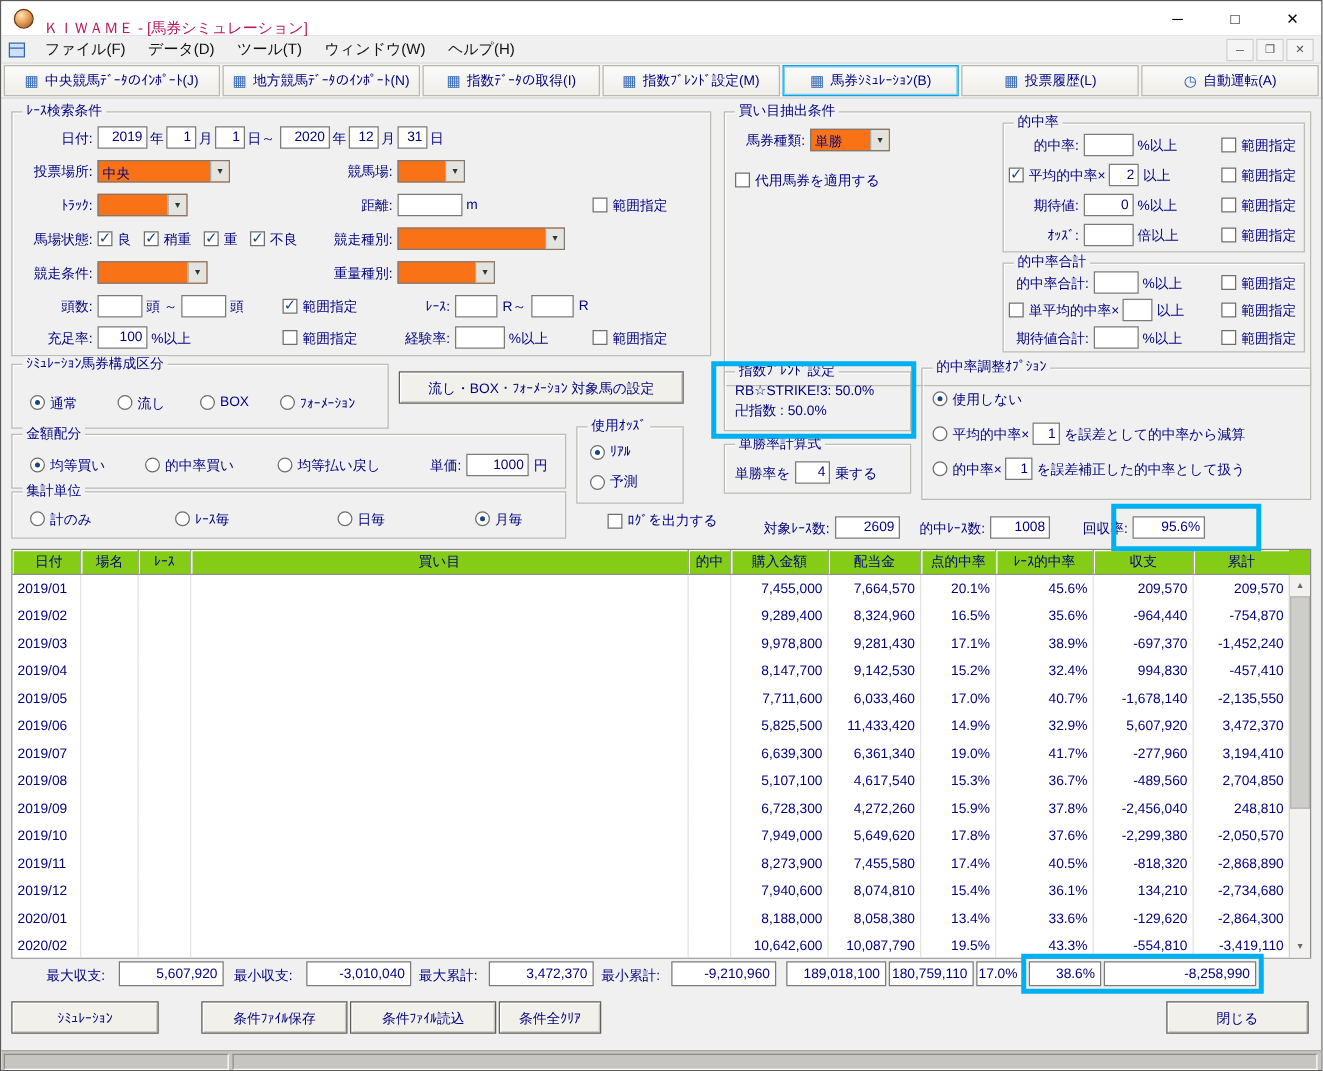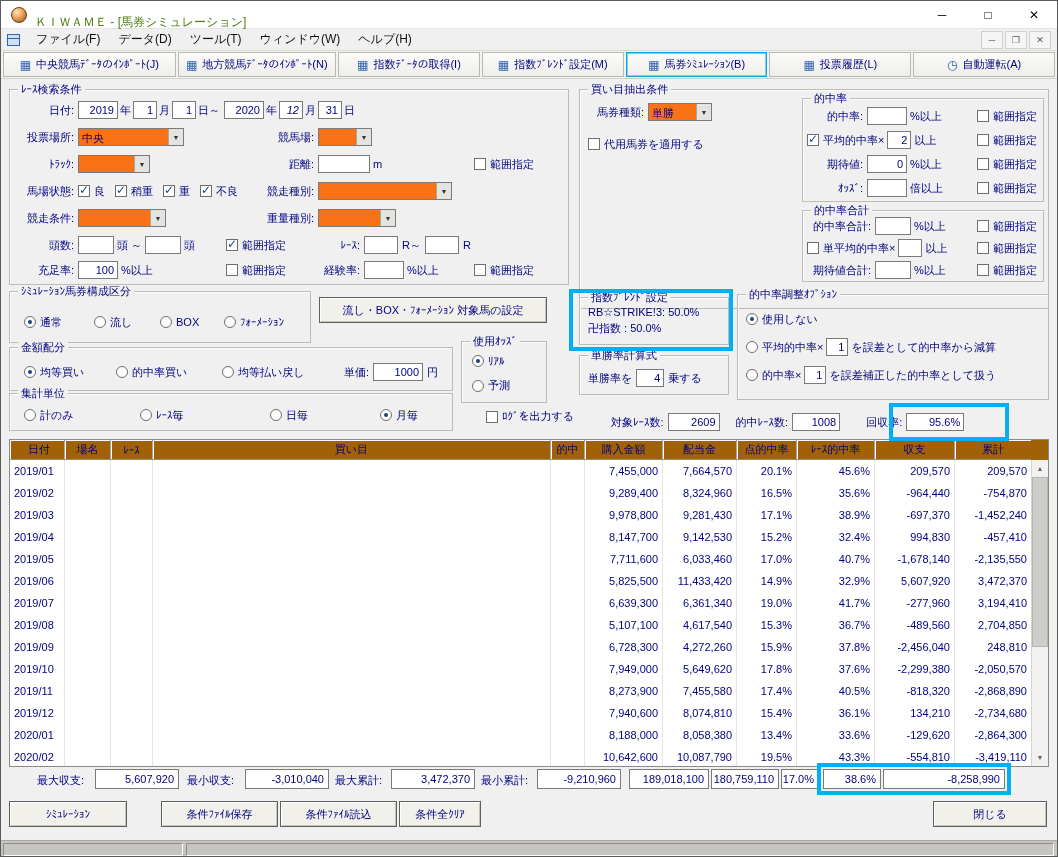--- a/index.html
+++ b/index.html
@@ -1,21 +1,21 @@
 <!DOCTYPE html>
 <html><head>
 <meta charset="utf-8">
 <style>
 *{margin:0;padding:0;box-sizing:border-box;font-family:"Liberation Sans","DejaVu Sans",sans-serif;}
 body{background:#9a9a9a;}
 .window{position:relative;width:1058px;height:857px;background:#f0f0f0;border:1px solid #5a5a5a;overflow:hidden;}
 
 .titlebar{height:28px;background:#ffffff;display:flex;align-items:center;border-bottom:1px solid #e4e4e4;}
 .app-icon{width:16px;height:16px;margin:0 8px 0 10px;border-radius:50%;background:radial-gradient(circle at 35% 30%,#ffe2b8 0%,#e8a25a 45%,#8a4a16 100%);border:1px solid #6b3a10;}
-.title-text{font-size:12px;color:#4d7c0f;margin-top:15px;}
+.title-text{font-size:12px;color:#be185d;margin-top:15px;}
 .win-controls{margin-left:auto;display:flex;height:100%;}
 .win-btn{width:46px;display:flex;align-items:center;justify-content:center;font-size:12px;color:#000;cursor:default;}
 
 .menubar{height:22px;background:#f0f0f0;display:flex;align-items:center;border-bottom:1px solid #d9d9d9;}
 .mdi-icon{width:13px;height:12px;margin:0 7px 0 6px;border:1px solid #2e64b5;background:linear-gradient(#cfe0f5,#cfe0f5) ;position:relative;}
 .mdi-icon::after{content:"";position:absolute;left:0;right:0;top:3px;border-top:1px solid #2e64b5;}
 .menu-item{font-size:12px;color:#111;padding:2px 9px;}
 .mdi-controls{margin-left:auto;display:flex;align-items:center;padding-right:6px;gap:2px;}
 .mdi-btn{width:22px;height:18px;display:flex;align-items:center;justify-content:center;font-size:9px;color:#555;border:1px solid #cfcfcf;background:#f5f5f5;}
 
@@ -38,21 +38,21 @@
 .cval{flex:1;font-size:11px;color:#000080;padding:2px 3px 0;white-space:nowrap;overflow:hidden;}
 .carr{width:15px;background:#e3e3e0;border-left:1px solid #a8a8a2;display:flex;align-items:center;justify-content:center;font-size:7px;color:#333;}
 .cb,.rb{display:inline-flex;align-items:center;gap:4px;font-size:11px;color:#000080;white-space:nowrap;}
 .cbx{width:12px;height:12px;border:1px solid #6e6e6e;background:#fff;position:relative;flex:0 0 auto;}
 .cb.on .cbx::after{content:"✓";position:absolute;top:-3px;left:0;font-size:12px;font-weight:bold;color:#17457e;}
 .rdot{width:12px;height:12px;border:1px solid #6e6e6e;border-radius:50%;background:#fff;position:relative;flex:0 0 auto;}
 .rb.on .rdot::after{content:"";position:absolute;top:3px;left:3px;width:4px;height:4px;border-radius:50%;background:#17457e;}
 .btn3d{position:absolute;display:flex;align-items:center;justify-content:center;font-size:11px;color:#000080;background:#f1f0ea;border:1px solid #5f5f5c;box-shadow:inset 1px 1px 0 #ffffff,inset -1px -1px 0 #c4c3bd;white-space:nowrap;}
 
 .table{position:absolute;left:8px;top:360px;width:1040px;height:328px;background:#fff;border:1px solid #8a8a8a;}
-.thead{display:flex;height:20px;background:#a16207;text-align:center;}
+.thead{display:flex;height:20px;background:#84cc16;text-align:center;}
 .th{display:flex;align-items:center;justify-content:center;font-size:11px;color:#000080;border-right:1px solid #a7a7a2;border-bottom:1px solid #8f8f8a;box-shadow:inset 1px 1px 0 #fdfdfd;white-space:nowrap;overflow:hidden;}
 .tbody{position:absolute;left:0;top:20px;right:17px;bottom:0;overflow:hidden;}
 .trow{display:flex;height:22px;background:#fff;}
 .td{display:flex;align-items:center;font-size:11px;color:#000080;border-right:1px solid #e4e4e4;white-space:nowrap;overflow:hidden;}
 .td.num{justify-content:flex-end;padding-right:4px;}
 .c0{width:55px;padding-left:4px;}.c1{width:46px;}.c2{width:42px;}.c3{width:398px;}.c4{width:34px;}
 .c5{width:78px;}.c6{width:74px;}.c7{width:60px;}.c8{width:78px;}.c9{width:80px;}.c10{width:76px;border-right:none;}
 .vscroll{position:absolute;top:20px;right:0;bottom:0;width:17px;background:#f2f1ef;border-left:1px solid #d3d3d0;}
 .vs-btn{position:absolute;left:0;width:16px;height:17px;display:flex;align-items:center;justify-content:center;font-size:7px;color:#666;background:#f2f1ef;}
 .vs-up{top:0;}.vs-down{bottom:0;}
@@ -134,21 +134,21 @@
       <div class="frow" style="top:10px">
         <span class="lbl lblr" style="width:56px">日付:</span>
         <input class="tin" style="width: 40px;" value="2019">
         <span class="lbl" style="margin:0 2px">年</span>
         <input class="tin" style="width: 24px;" value="1">
         <span class="lbl" style="margin:0 2px">月</span>
         <input class="tin" style="width: 24px;" value="1">
         <span class="lbl" style="margin:0 4px 0 2px">日～</span>
         <input class="tin" style="width: 40px;" value="2020">
         <span class="lbl" style="margin:0 2px">年</span>
-        <input class="tin" style="width: 24px; font-style: italic;" value="12">
+        <input class="tin" style="width: 24px;" value="12">
         <span class="lbl" style="margin:0 2px">月</span>
         <input class="tin" style="width: 24px;" value="31">
         <span class="lbl" style="margin:0 2px">日</span>
       </div>
       <div class="frow" style="top:37px">
         <span class="lbl lblr" style="width:56px">投票場所:</span>
         <div class="combo" style="width:106px">
             <span class="cval">中央</span>
             <span class="carr">▼</span>
           </div>

